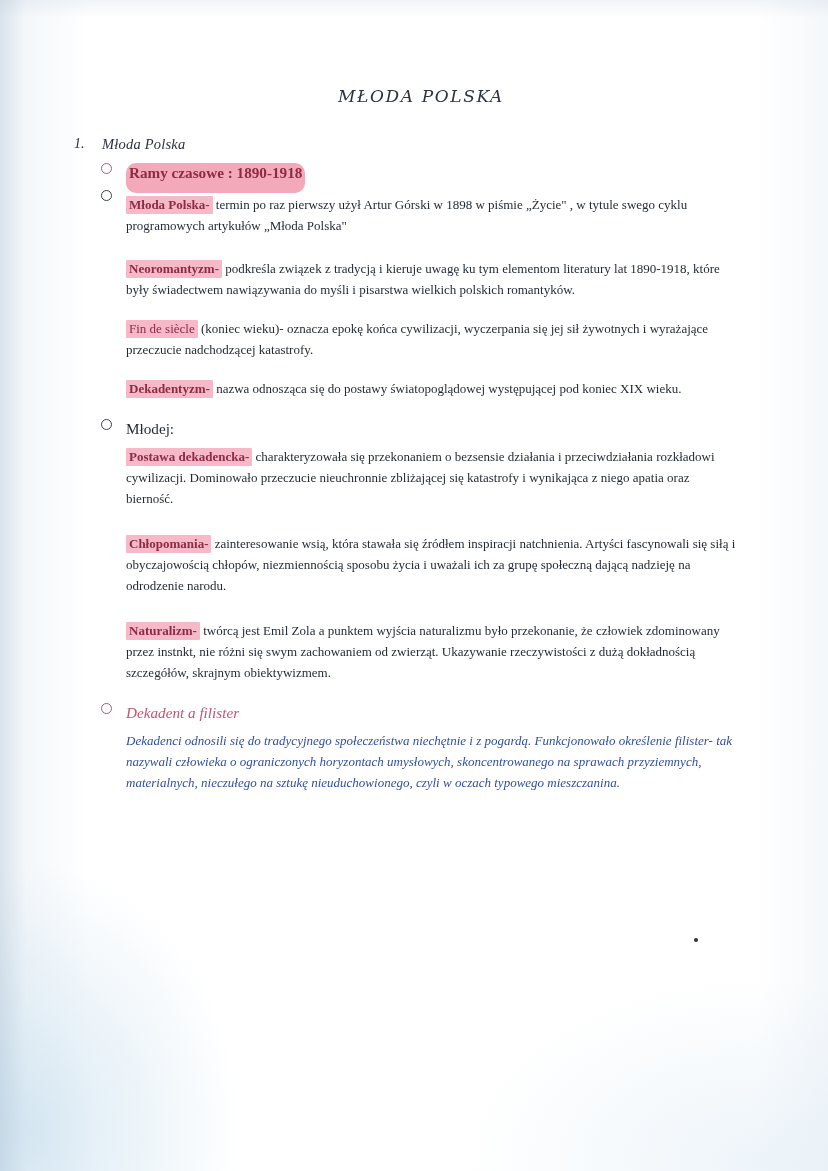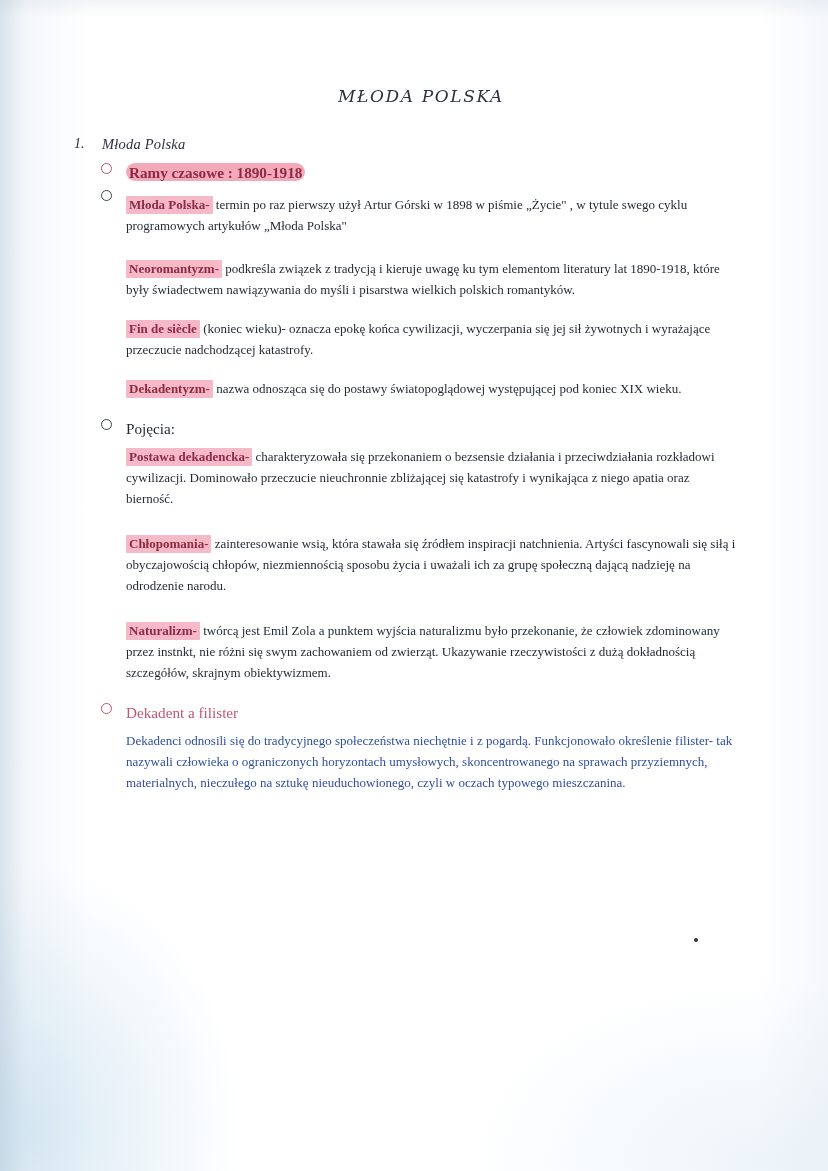--- a/index.html
+++ b/index.html
@@ -114,21 +114,21 @@
 
   .hl {
     background: #f6b9c7;
     padding: 1px 3px 2px 3px;
     border-radius: 1px;
     box-decoration-break: clone;
     -webkit-box-decoration-break: clone;
   }
   .hl-strong {
     background: #f3a9ba;
-    padding: 1px 3px 0 3px;
+    padding: 1px 3px 12px 3px;
     border-radius: 10px;
     font-weight: 600;
   }
   .pinktext {
     color: #c0566f;
   }
   .bluetext {
     color: #2f4f9e;
   }
   .term-red { color: #8d2b44; }
@@ -176,52 +176,52 @@
         </p>
 
         <div style="height:14px"></div>
 
 
         <p class="para">
           <span class="hl term-red" style="font-weight:600">Neoromantyzm-</span><span> podkreśla związek z tradycją i kieruje uwagę ku tym elementom literatury lat 1890-1918, które były świadectwem nawiązywania do myśli i pisarstwa wielkich polskich romantyków.</span>
         </p>
 
         <p class="para">
-          <span class="hl term-red" style="font-weight:700">Fin de siècle</span><span> (koniec wieku)- oznacza epokę końca cywilizacji, wyczerpania się jej sił żywotnych i wyrażające przeczucie nadchodzącej katastrofy.</span>
+          <span class="hl term-red" style="font-weight:400">Fin de siècle</span><span> (koniec wieku)- oznacza epokę końca cywilizacji, wyczerpania się jej sił żywotnych i wyrażające przeczucie nadchodzącej katastrofy.</span>
         </p>
 
         <p class="para">
           <span class="hl term-red" style="font-weight:600">Dekadentyzm-</span><span> nazwa odnosząca się do postawy światopoglądowej występującej pod koniec XIX wieku.</span>
         </p>
       </li>
 
       <li class="bul" style="margin-top:8px;">
         <span class="marker"></span>
-        <div class="line">Pojęcia:</div>
+        <div class="line">Młodej:</div>
 
         <div style="height:4px"></div>
 
         <p class="para">
           <span class="hl term-red" style="font-weight:600">Postawa dekadencka-</span><span> charakteryzowała się przekonaniem o bezsensie działania i przeciwdziałania rozkładowi cywilizacji. Dominowało przeczucie nieuchronnie zbliżającej się katastrofy i wynikająca z niego apatia oraz bierność.</span>
         </p>
 
         <div style="height:6px"></div>
 
         <p class="para">
           <span class="hl term-red" style="font-weight:600">Chłopomania-</span><span> zainteresowanie wsią, która stawała się źródłem inspiracji natchnienia. Artyści fascynowali się siłą i obyczajowością chłopów, niezmiennością sposobu życia i uważali ich za grupę społeczną dającą nadzieję na odrodzenie narodu.</span>
         </p>
 
         <div style="height:6px"></div>
 
         <p class="para">
           <span class="hl term-red" style="font-weight:700">Naturalizm-</span><span> twórcą jest Emil Zola a punktem wyjścia naturalizmu było przekonanie, że człowiek zdominowany przez instnkt, nie różni się swym zachowaniem od zwierząt.  Ukazywanie rzeczywistości z dużą dokładnością szczegółów, skrajnym obiektywizmem.</span>
         </p>
       </li>
 
-      <li class="bul pink" style="margin-top:16px;">
+      <li class="bul pink" style="margin-top:16px;font-style:italic;">
         <span class="marker"></span>
         <div class="line pinktext">Dekadent a filister</div>
         <p class="para bluetext" style="margin-top:4px;">Dekadenci odnosili się do tradycyjnego społeczeństwa niechętnie i z pogardą. Funkcjonowało określenie filister- tak nazywali człowieka o ograniczonych horyzontach umysłowych, skoncentrowanego na sprawach przyziemnych, materialnych, nieczułego na sztukę nieuduchowionego, czyli w oczach typowego mieszczanina.</p>
       </li>
 
     </ul>
   </div>
 
   <div class="dot-mark" style="top:938px;"></div>
 </div>

